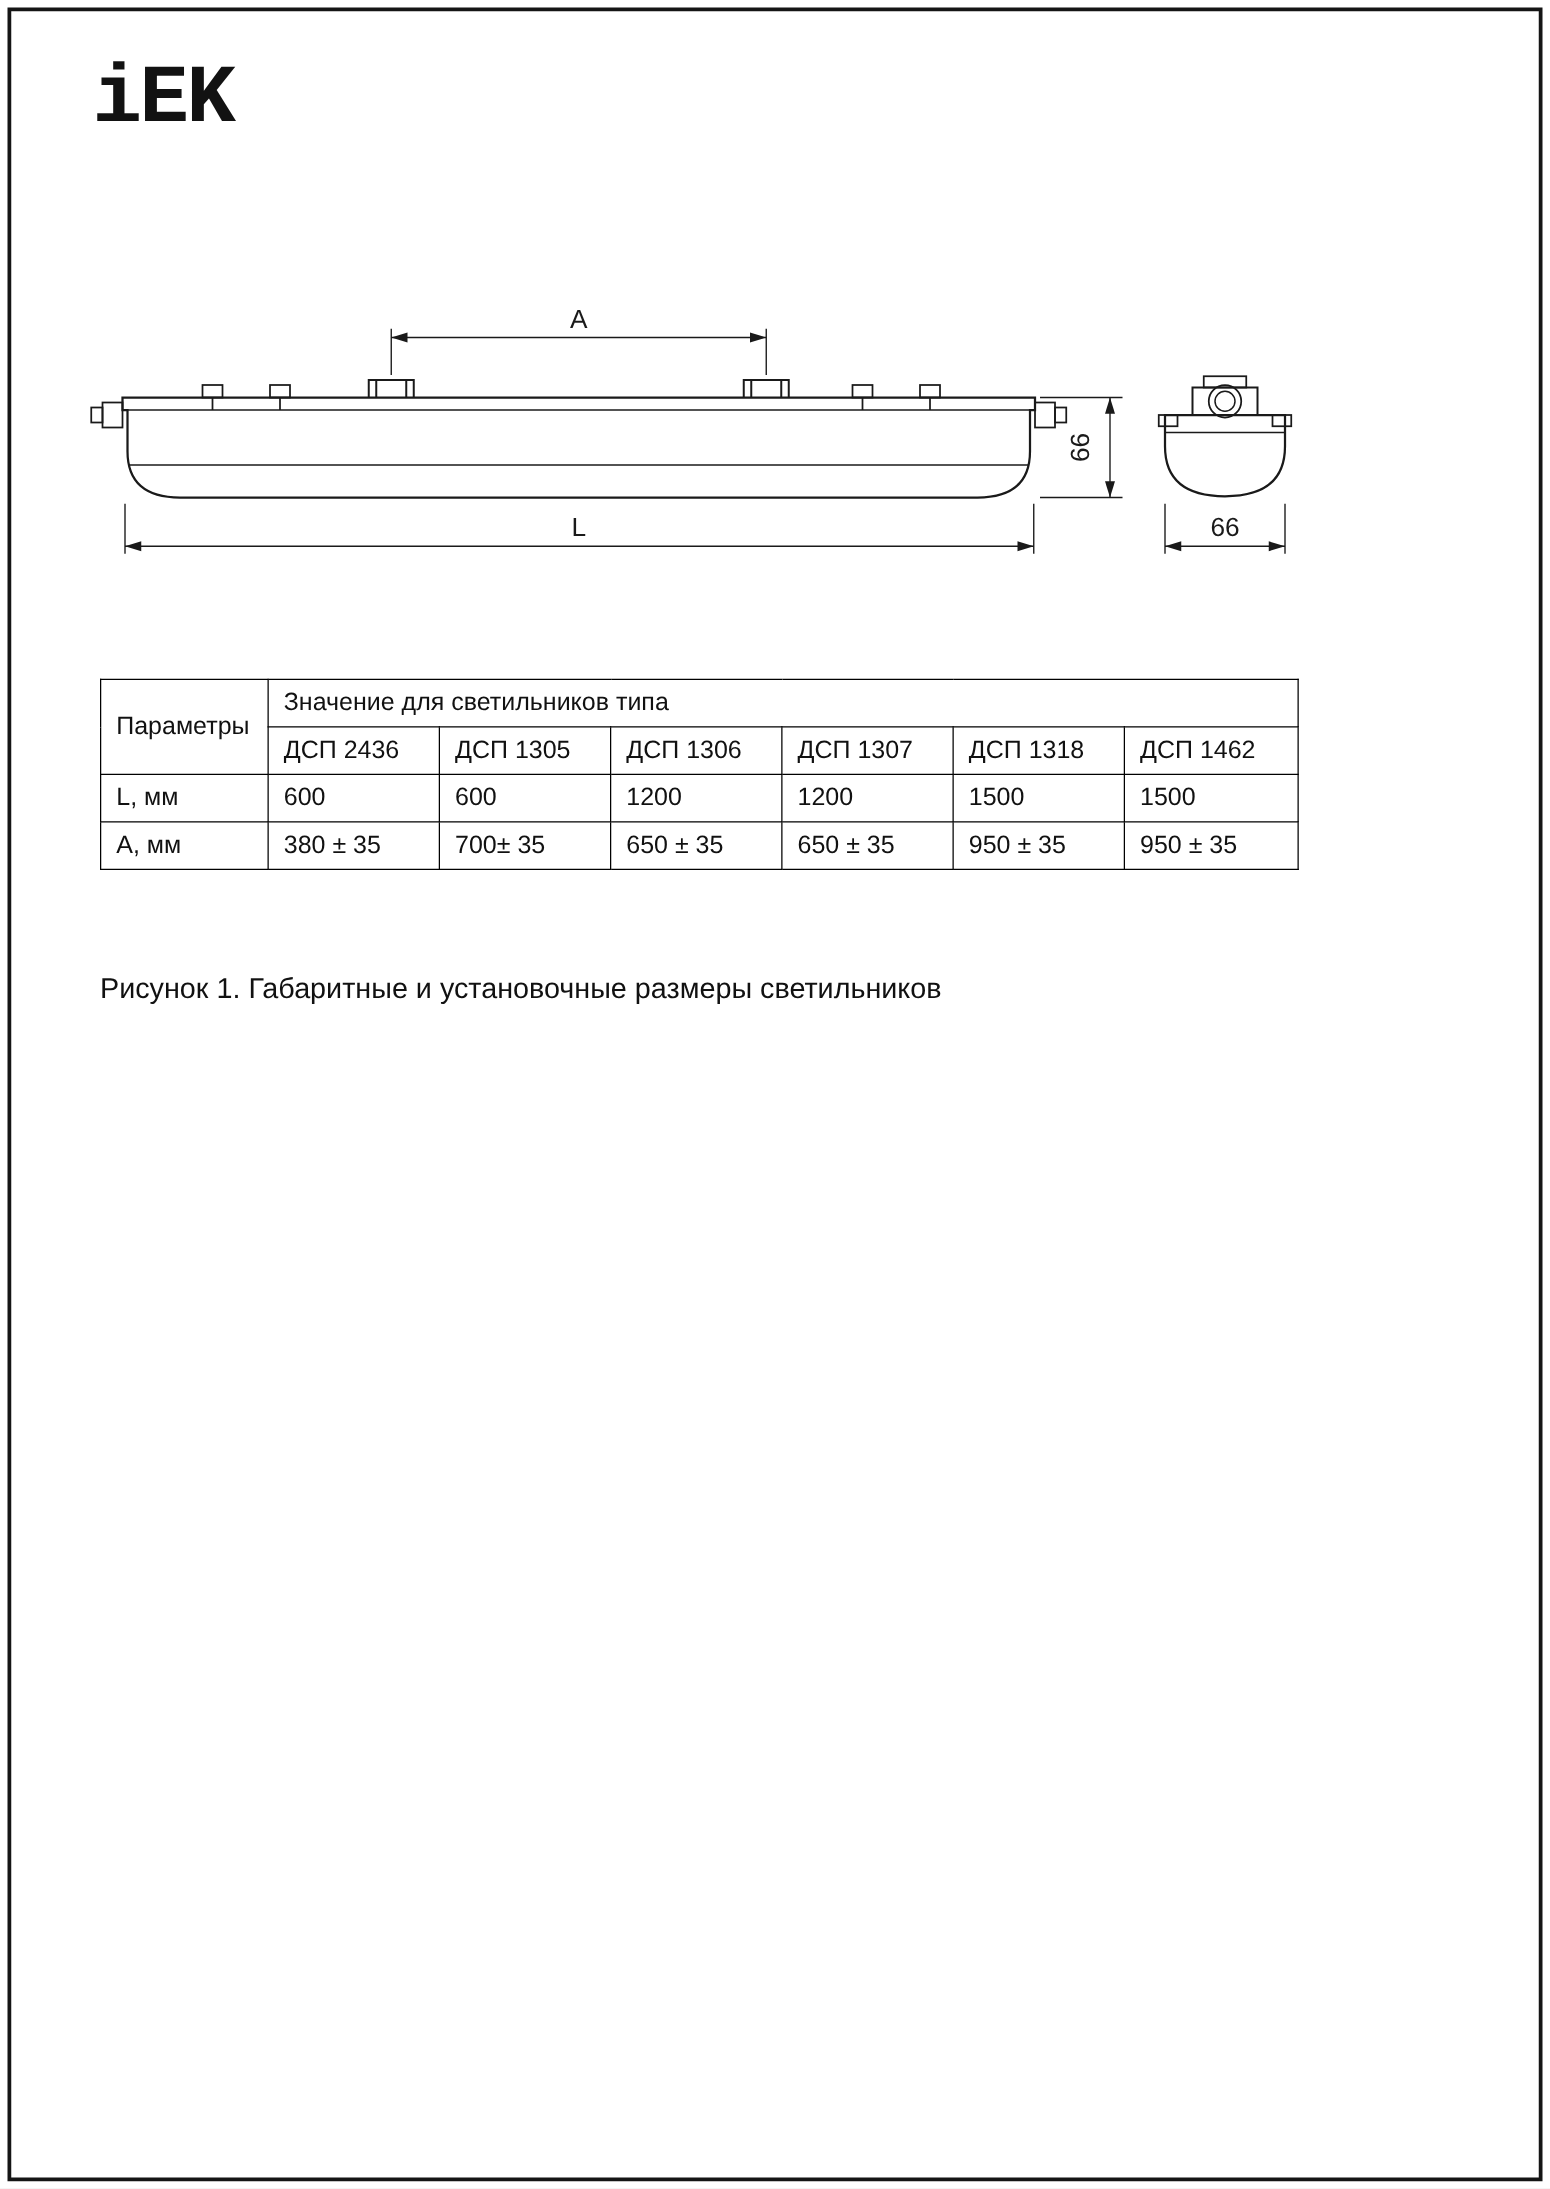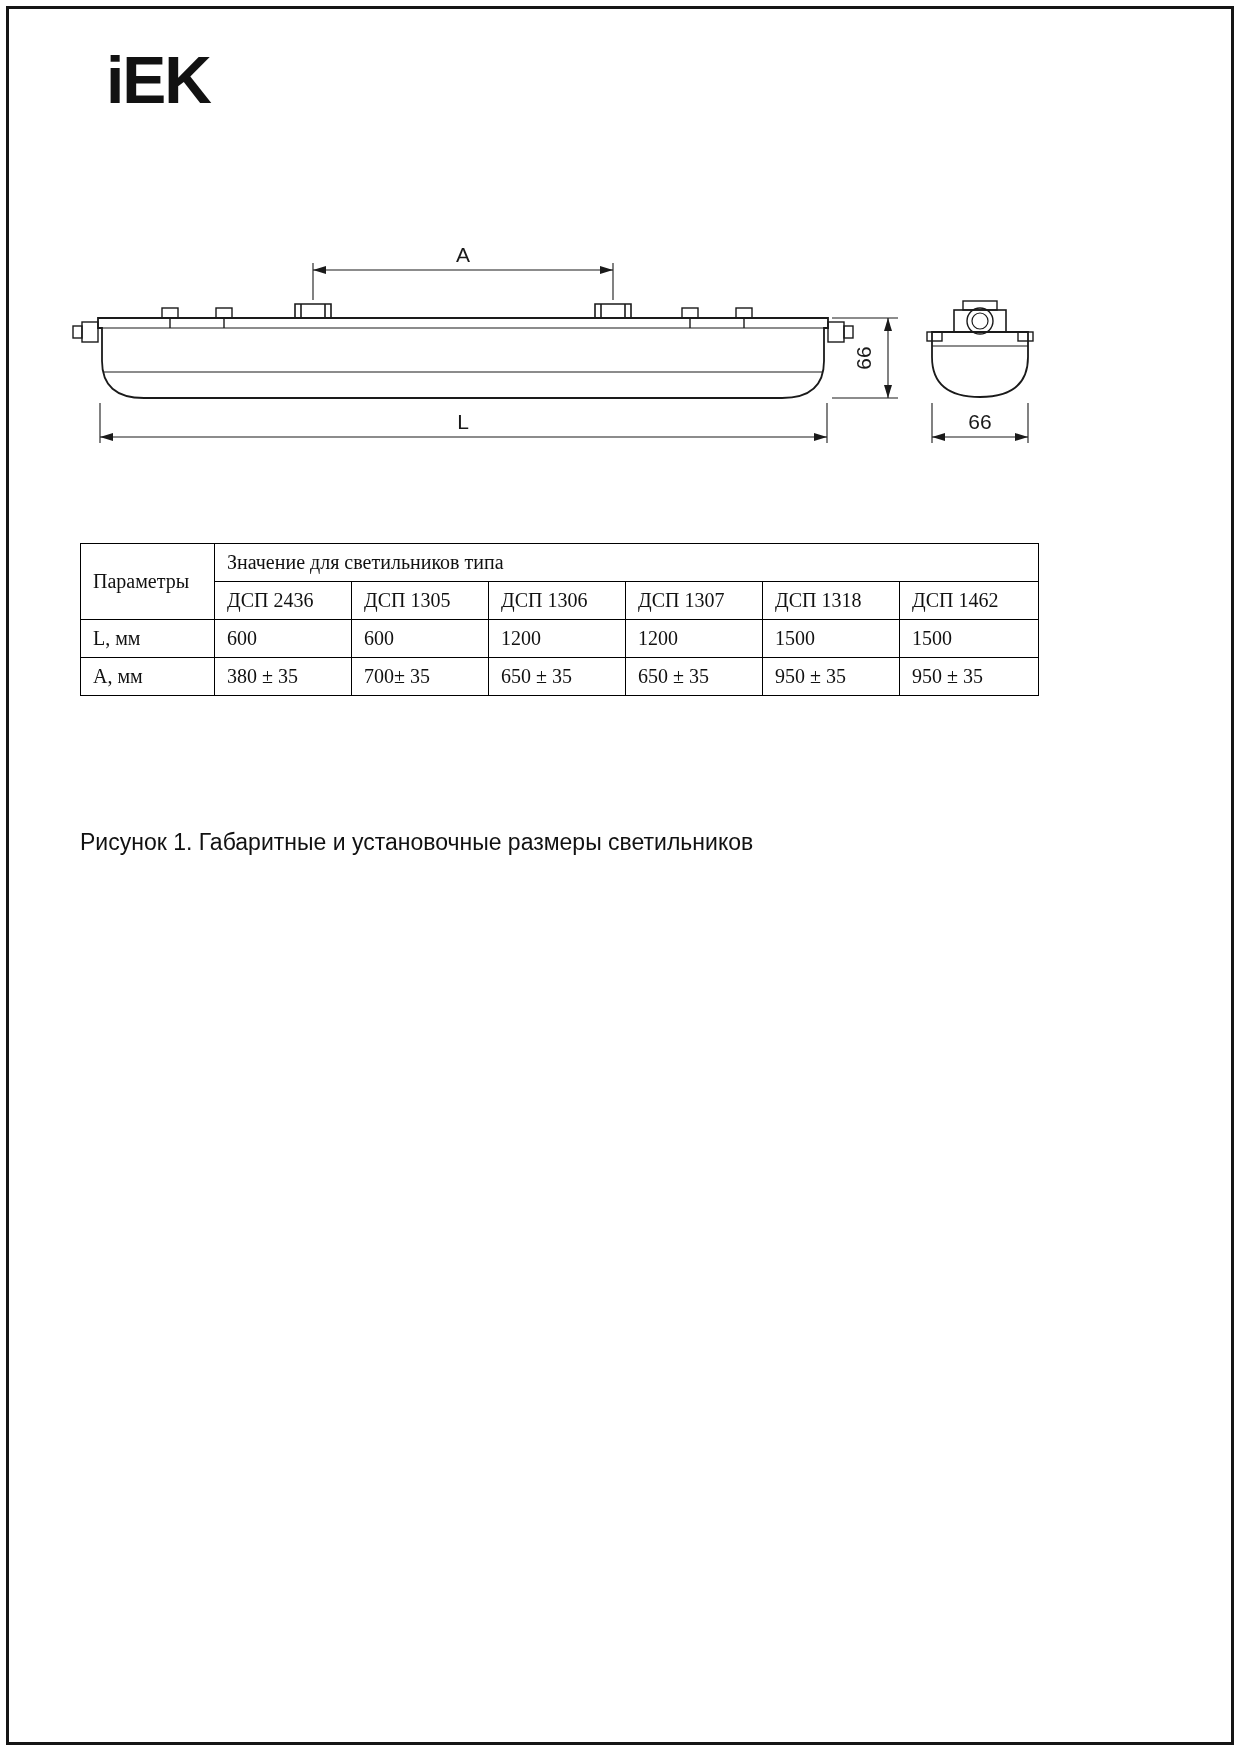--- a/index.html
+++ b/index.html
@@ -21,22 +21,21 @@
     pointer-events: none;
   }
   .logo {
     position: absolute;
     left: 74px;
     top: 42px;
     font-size: 66px;
     font-weight: 800;
     letter-spacing: -2px;
     color: #121212;
-    font-family: Liberation Sans, sans-serif;
-    margin-left: 32px;
+    font-family: Liberation Mono, monospace;
   }
   .drawing {
     position: absolute;
     left: 70px;
     top: 245px;
     width: 1000px;
     height: 230px;
   }
   svg text {
     font-family: "Liberation Sans", sans-serif;
@@ -44,37 +43,36 @@
     fill: #1a1a1a;
     text-anchor: middle;
   }
   table.dim-table {
     position: absolute;
     left: 80px;
     top: 543px;
     width: 958px;
     border-collapse: collapse;
     table-layout: fixed;
-    font-family: Liberation Serif, serif;
   }
   table.dim-table td {
     border: 1.5px solid #000;
     font-size: 20px;
     color: #111;
     padding: 7px 12px;
     height: 38px;
     vertical-align: middle;
     text-align: left;
     white-space: nowrap;
     overflow: hidden;
   }
   .caption {
     position: absolute;
     left: 80px;
-    top: 826px;
+    top: 774px;
     font-size: 23px;
     line-height: 1.45;
     color: #111;
   }
 </style>
 </head>
 <body>
 
 <div class="page">
   <div class="frame"></div>

